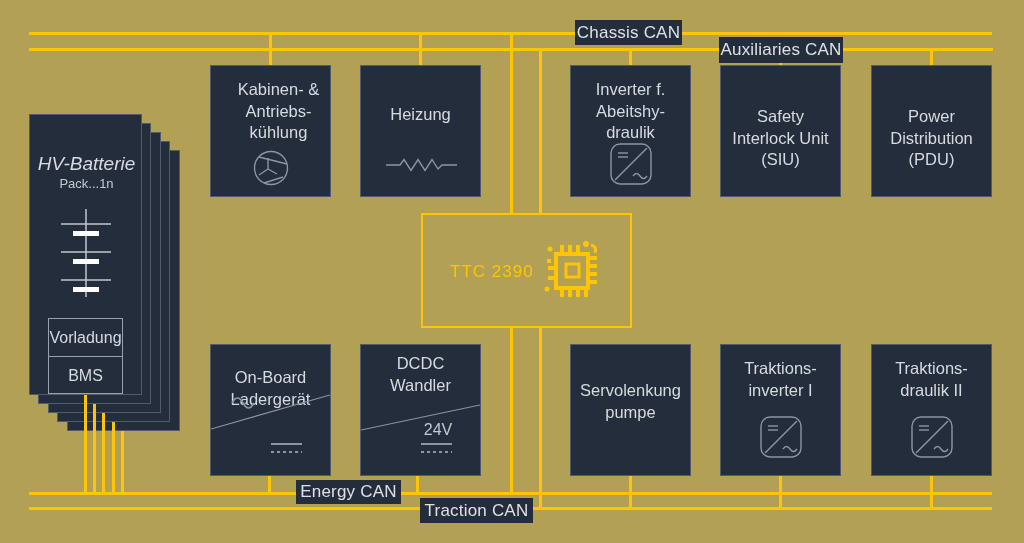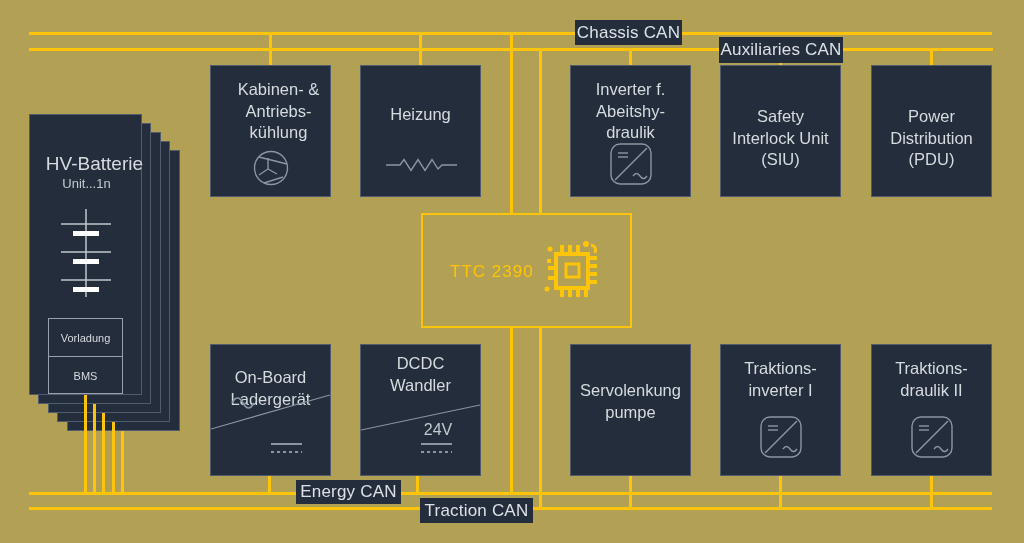--- a/index.html
+++ b/index.html
@@ -20,30 +20,30 @@
     border:1px solid #505c6d;box-sizing:border-box;color:#d6dbdf;
   }
   .txt{text-align:center;font-size:16.5px;line-height:21.5px;margin-top:13px;}
   .txt.low{margin-top:40px;}
   .txt.mid{margin-top:35px;}
   .icon{position:absolute;}
   .blayer{
     position:absolute;width:113px;height:281px;background:#242d3c;
     border:1px solid #505c6d;box-sizing:border-box;
   }
-  .btitle{position:absolute;width:113px;text-align:right;top:38px;
-    font-size:19px;color:#d6dbdf;}
+  .btitle{position:absolute;width:113px;text-align:center;top:38px;
+    font-size:19px;color:#d6dbdf;font-style:italic;}
   .bsub{position:absolute;width:113px;text-align:center;top:61px;
     font-size:13px;color:#c3c9cf;}
   .subtable{
     position:absolute;left:18px;top:203px;width:75px;height:76px;
     border:1px solid #98a1ad;box-sizing:border-box;color:#d6dbdf;
   }
   .subrow{height:37px;display:flex;align-items:center;justify-content:center;
-    font-size:11px;}
+    font-size:16px;}
   .subrow.first{border-bottom:1px solid #98a1ad;box-sizing:border-box;height:38px;}
   .ttc{
     position:absolute;left:421px;top:213px;width:211px;height:115px;
     border:2px solid #fdc40a;box-sizing:border-box;
   }
   .ttc-label{position:absolute;left:27px;top:47px;font-size:17px;
     color:#fdc40a;letter-spacing:1px;}
   .dcsolid{position:absolute;height:2px;background:#8d95a3;}
   .dcdots{position:absolute;height:2px;
     background:repeating-linear-gradient(90deg,#8d95a3 0 3px,transparent 3px 6px);}
@@ -75,21 +75,21 @@
   <div class="vline" style="left:629px;top:476px;height:34px;"></div>
   <div class="vline" style="left:779px;top:476px;height:34px;"></div>
   <div class="vline" style="left:930px;top:476px;height:34px;"></div>
 
   <div class="blayer" style="left:67px;top:150px;"></div>
   <div class="blayer" style="left:57px;top:141px;"></div>
   <div class="blayer" style="left:48px;top:132px;"></div>
   <div class="blayer" style="left:38px;top:123px;"></div>
   <div class="blayer" style="left:29px;top:114px;">
     <div class="btitle">HV-Batterie</div>
-    <div class="bsub">Unit...1n</div>
+    <div class="bsub">Pack...1n</div>
     <svg class="icon" style="left:26px;top:89px;" width="60" height="100" viewBox="0 0 60 100">
       <line x1="30" y1="5" x2="30" y2="93" stroke="#c2c7cf" stroke-width="1.5"></line>
       <line x1="5" y1="20" x2="55" y2="20" stroke="#c2c7cf" stroke-width="1.5"></line>
       <rect x="17" y="27" width="26" height="5" fill="#ffffff"></rect>
       <line x1="5" y1="48" x2="55" y2="48" stroke="#c2c7cf" stroke-width="1.5"></line>
       <rect x="17" y="55" width="26" height="5" fill="#ffffff"></rect>
       <line x1="5" y1="76" x2="55" y2="76" stroke="#c2c7cf" stroke-width="1.5"></line>
       <rect x="17" y="83" width="26" height="5" fill="#ffffff"></rect>
     </svg>
     <div class="subtable">

